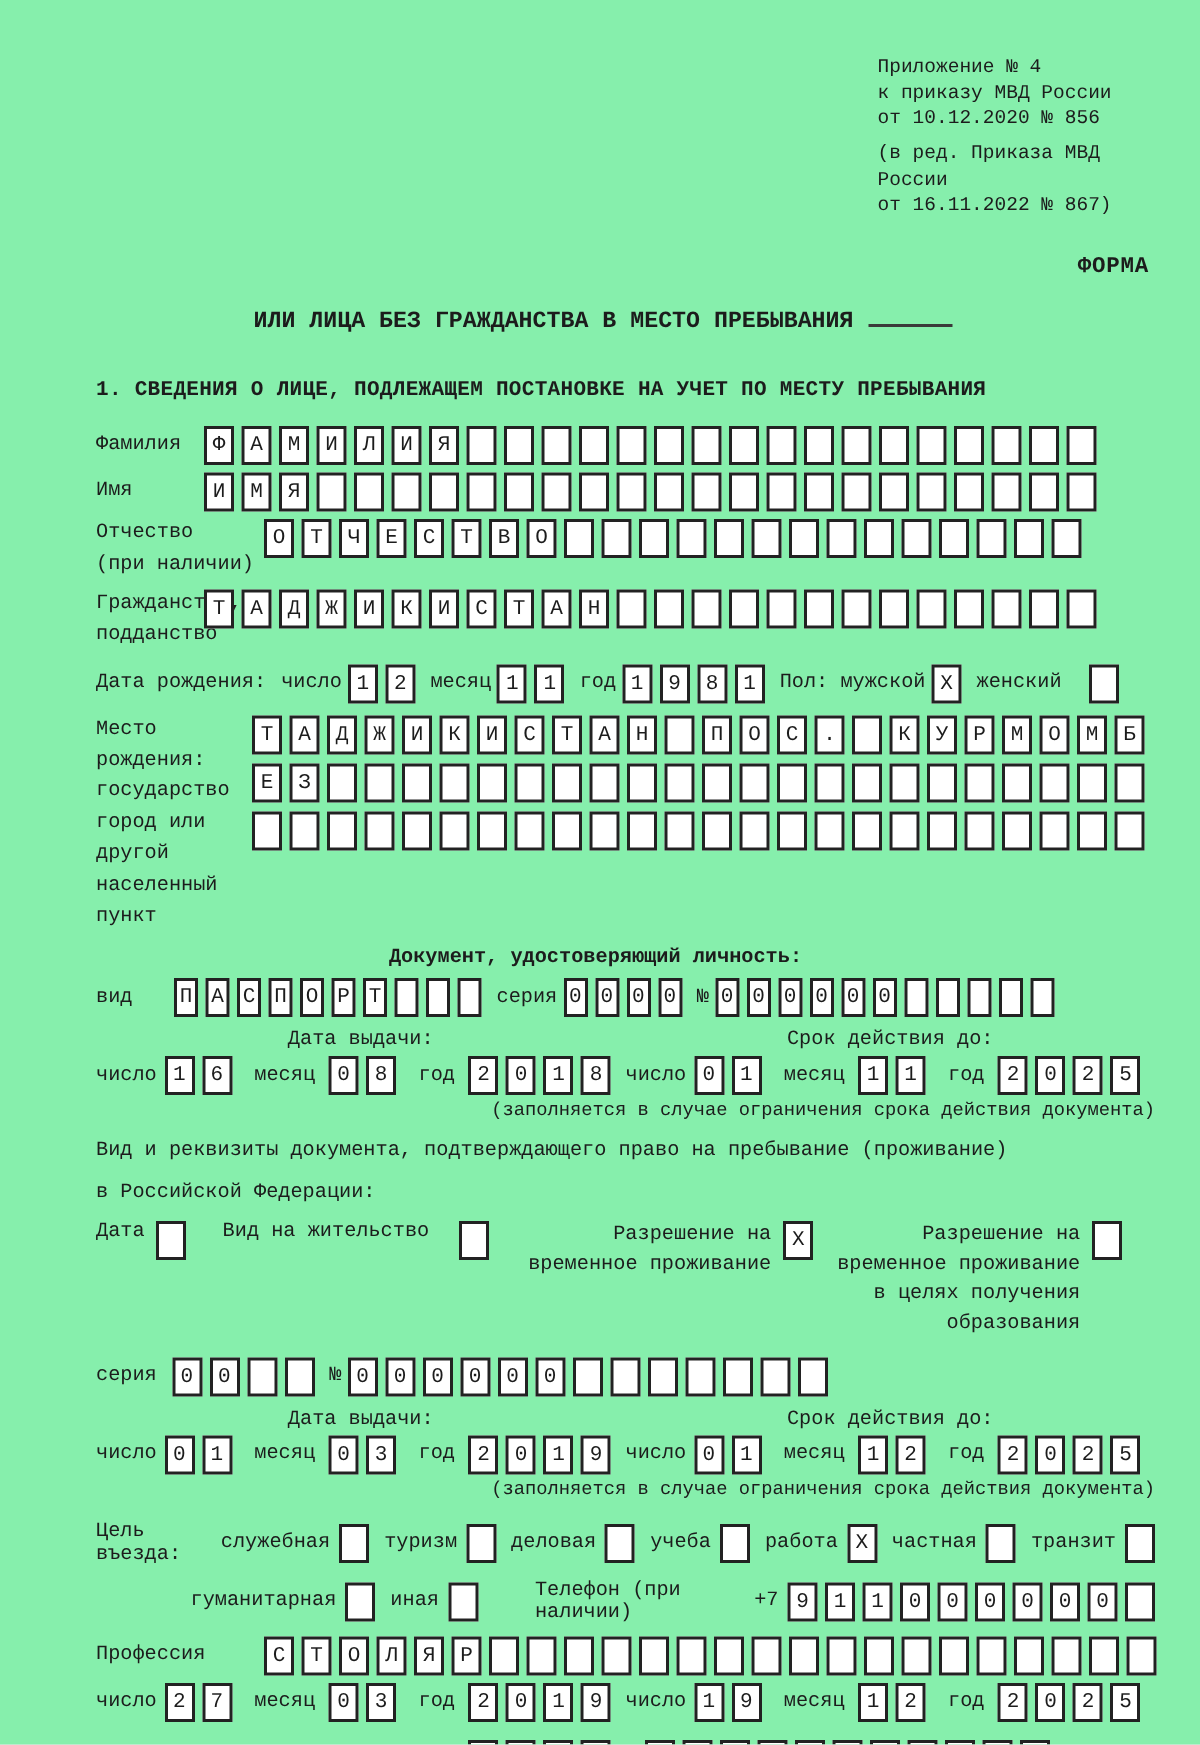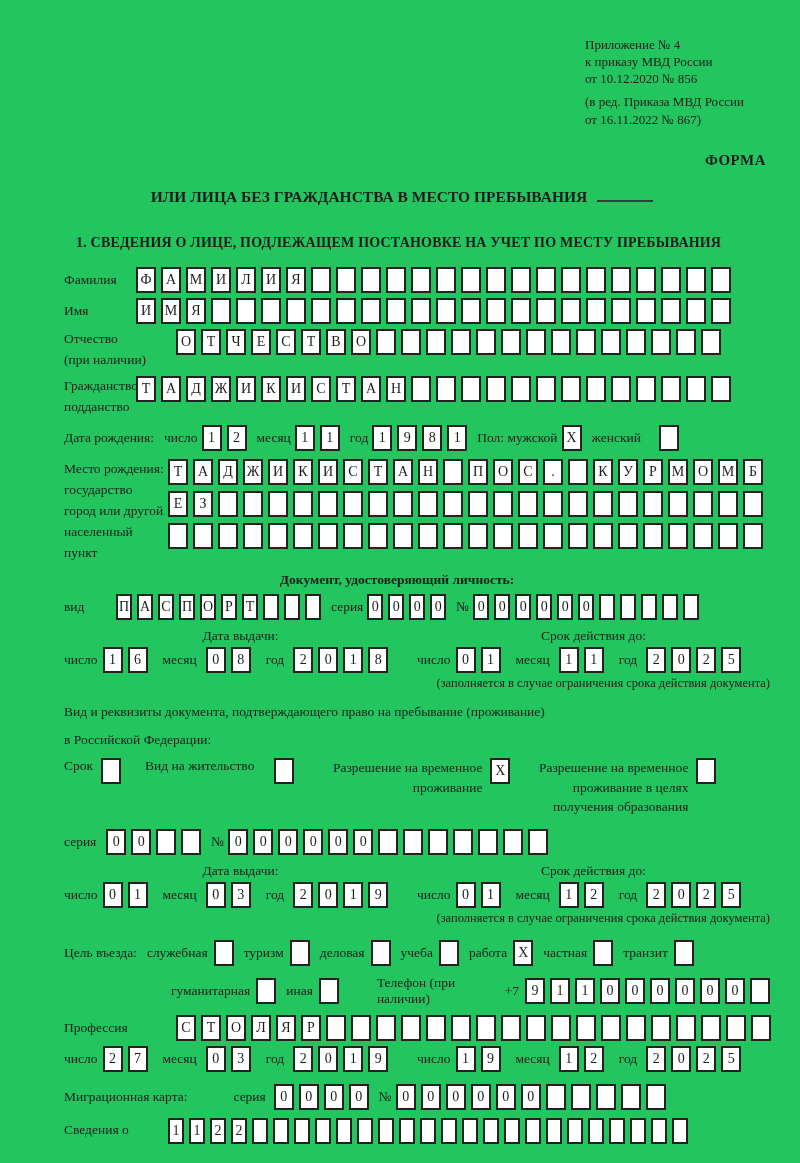--- a/index.html
+++ b/index.html
@@ -1,26 +1,26 @@
 <!DOCTYPE html>
 <html><head>
 <meta charset="utf-8">
 <style>
   html,body{margin:0;padding:0;background:#e8e8e8;}
   .page{
-    width:800px;height:1163px;margin:0 auto;background:#22c55e;
-    font-family:Liberation Serif, serif;color:#1c1c1c;
+    width:800px;height:1163px;margin:0 auto;background:#86efac;
+    font-family:Liberation Mono, monospace;color:#1c1c1c;
     box-sizing:border-box;padding:36px 30px 16px 64px;overflow:hidden;
   }
   .hdr{margin-left:auto;width:185px;font-size:13px;line-height:1.32;}
   .hdr .gap{margin-top:6px;}
   .forma{text-align:right;font-weight:bold;font-size:15px;margin:24px 4px 16px 0;letter-spacing:.5px;}
   .title{text-align:center;font-weight:bold;font-size:15.5px;line-height:1.55;margin-right:30px;}
   .t-underline{display:inline-block;width:56px;border-bottom:2px solid #3a3a3a;height:12px;margin-left:10px;}
-  .sec{font-weight:bold;font-size:14px;margin:26px 0 16px 12px;letter-spacing:.2px;}
+  .sec{font-weight:bold;font-size:14px;margin:26px 0 16px 0;letter-spacing:.2px;}
   .frow{display:flex;align-items:center;margin-bottom:5px;font-size:13.5px;}
   .frow.top{align-items:flex-start;}
   .lbl{flex:none;}
   .lblcol{flex:none;line-height:1.55;}
   .w72{width:72px;}
   .w112{width:112px;}
   .w104{width:104px;}
   .cells{display:flex;gap:5px;flex:none;}
   .cells.sm .cell{width:16px;}
   .cell{
@@ -393,21 +393,21 @@
         </span>
     </div>
   </div>
   <div class="note">(заполняется в случае ограничения срока действия документа)</div>
 
   <div class="stay-line">Вид и реквизиты документа, подтверждающего право на пребывание (проживание)</div>
   <div class="stay-line">в Российской Федерации:</div>
 
   <div class="optrow">
     <span class="opt">
-      <span>Срок</span>
+      <span>Дата</span>
       <span class="cells">
           <span class="cell"></span>
         </span>
     </span>
     <span class="opt" style="margin-left:14px">
       <span>Вид на жительство</span>
       <span class="cells" style="margin-left:12px">
           <span class="cell"></span>
         </span>
     </span>
@@ -523,21 +523,21 @@
     <span class="cells">
         <span class="cell"></span>
       </span>
     <span class="o">транзит</span>
     <span class="cells">
         <span class="cell"></span>
       </span>
   </div>
 
   <div class="purpose" style="margin-top:9px">
-    <span style="margin-left:107px">гуманитарная</span>
+    <span style="margin-left:63px">гуманитарная</span>
     <span class="cells">
         <span class="cell"></span>
       </span>
     <span class="o">иная</span>
     <span class="cells">
         <span class="cell"></span>
       </span>
     <span class="o" style="margin-left:32px">Телефон (при наличии)</span>
     <span style="margin-left:10px">+7</span>
     <span class="cells">

